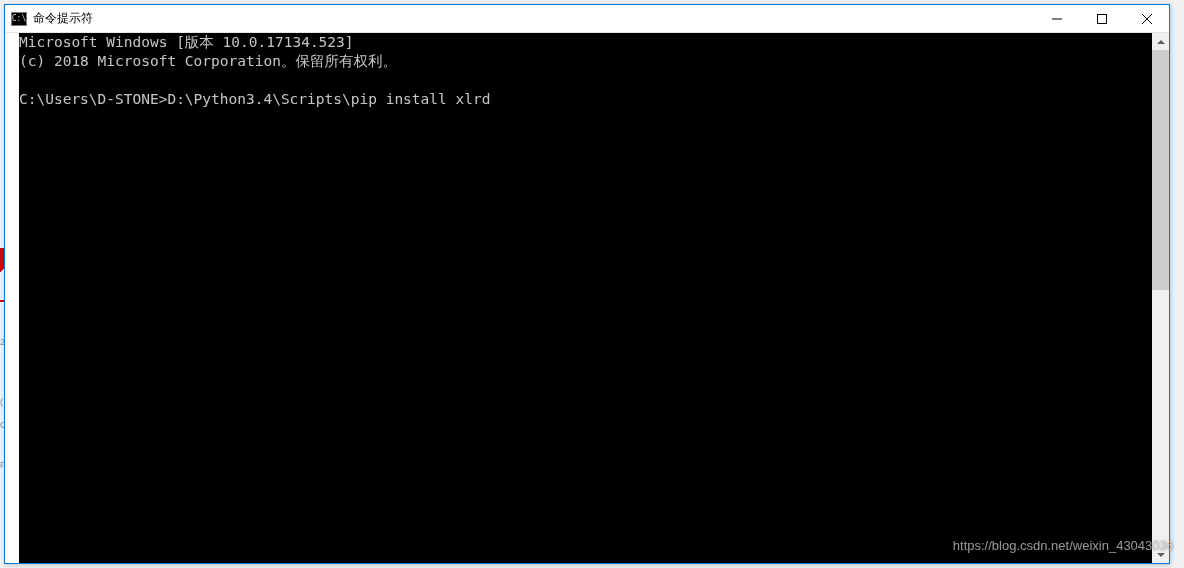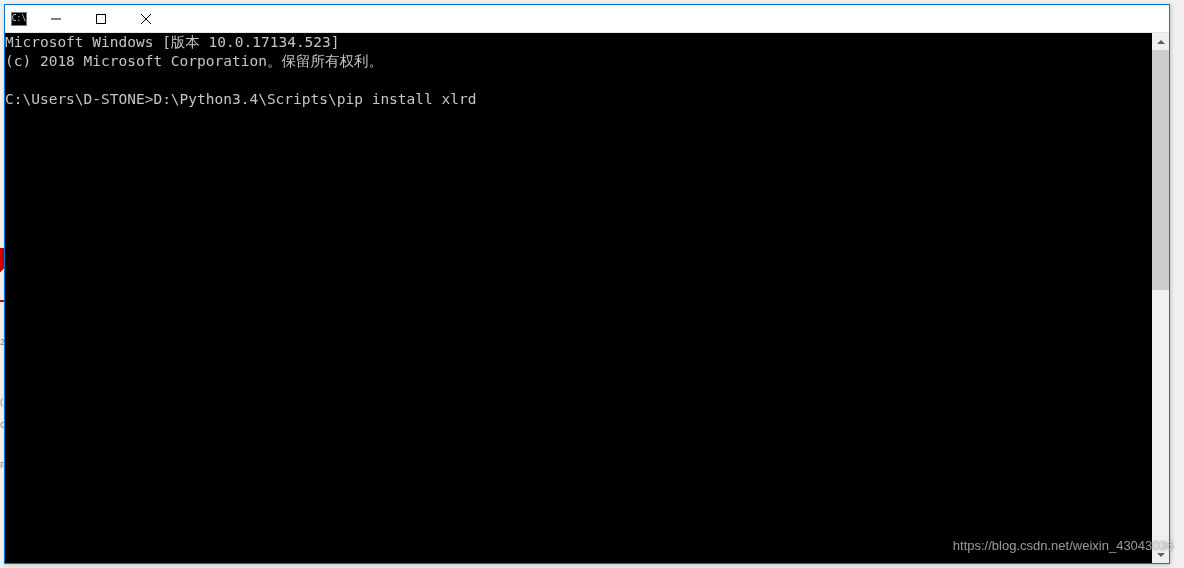--- a/index.html
+++ b/index.html
@@ -69,20 +69,21 @@
       font-family: "Segoe UI Symbol", sans-serif;
     }
     .win-btn svg {
       width: 10px;
       height: 10px;
     }
     .terminal-wrapper {
       flex: 1;
       display: flex;
       background: #f97316;
+      margin-left: 14px;
     }
     .terminal {
       flex: 1;
       background: #000;
       color: #c5c5c5;
       font-family: "NSimSun", "SimSun", "Consolas", monospace;
       font-size: 14.5px;
       line-height: 19px;
       padding: 0;
       white-space: pre;
@@ -157,20 +158,21 @@
 <div class="red-accent"></div>
 <div class="red-line"></div>
 <div class="side-text" style="top:337px">2.</div>
 <div class="side-text" style="top:397px">(</div>
 <div class="side-text" style="top:420px">G</div>
 <div class="side-text" style="top:460px">F</div>
 
 <div class="window">
   <div class="titlebar">
     <div class="titlebar-icon">C:\</div>
+    <div class="titlebar-title">命令提示符</div>
     <div class="titlebar-buttons">
       <div class="win-btn">
         <svg viewBox="0 0 10 10">
             <line x1="0" y1="5" x2="10" y2="5" stroke="#000" stroke-width="1"></line>
           </svg>
       </div>
       <div class="win-btn">
         <svg viewBox="0 0 10 10">
             <rect x="0.5" y="0.5" width="9" height="9" fill="none" stroke="#000" stroke-width="1"></rect>
           </svg>

